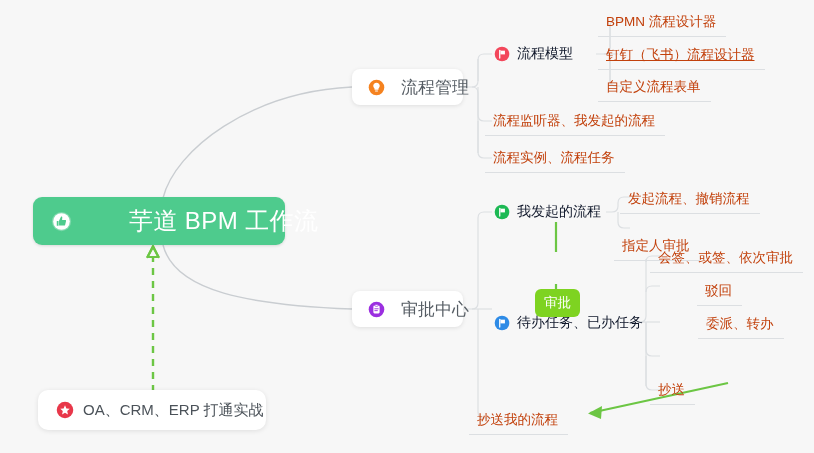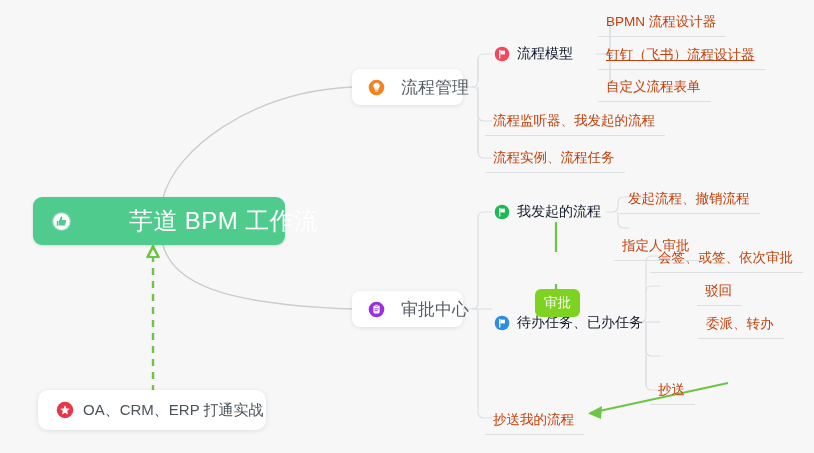--- a/index.html
+++ b/index.html
@@ -278,21 +278,21 @@
       </svg>
     </span>
     <span class="lvl2-label">待办任务、已办任务</span>
   </div>
 
   <div class="leaf-node" style="left:650px; top:244px;">会签、或签、依次审批</div>
   <div class="leaf-node" style="left:650px; top:277px;margin-left:47px;">驳回</div>
   <div class="leaf-node" style="left:650px; top:310px;margin-left:48px;">委派、转办</div>
   <div class="leaf-node" style="left:650px; top:376px;">抄送</div>
 
-  <div class="leaf-node" style="left:485px; top:406px;">抄送我的流程</div>
+  <div class="leaf-node" style="left:469px; top:406px;">抄送我的流程</div>
 
   <div class="tag-box" style="left:535px; top:253px;margin-top:36px;">
     <span class="tag-label">审批</span>
   </div>
 
   <div class="callout-card" style="left:38px; top:390px; width:228px;">
     <span class="icon">
       <svg width="18" height="18" viewBox="0 0 24 24">
         <circle cx="12" cy="12" r="11" fill="#E8374A"></circle>
         <path d="M12 5.8 L13.85 10.0 L18.3 10.45 L14.95 13.45 L15.9 17.9

